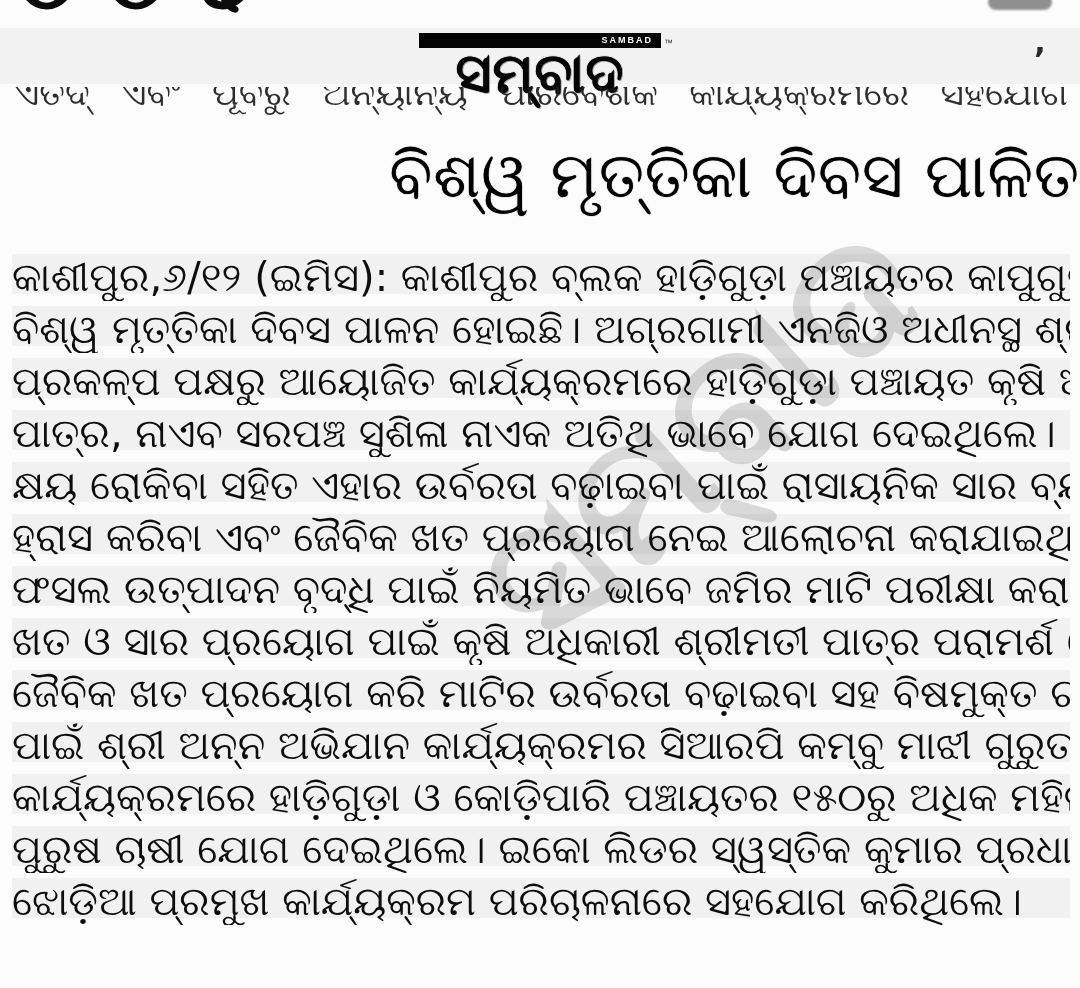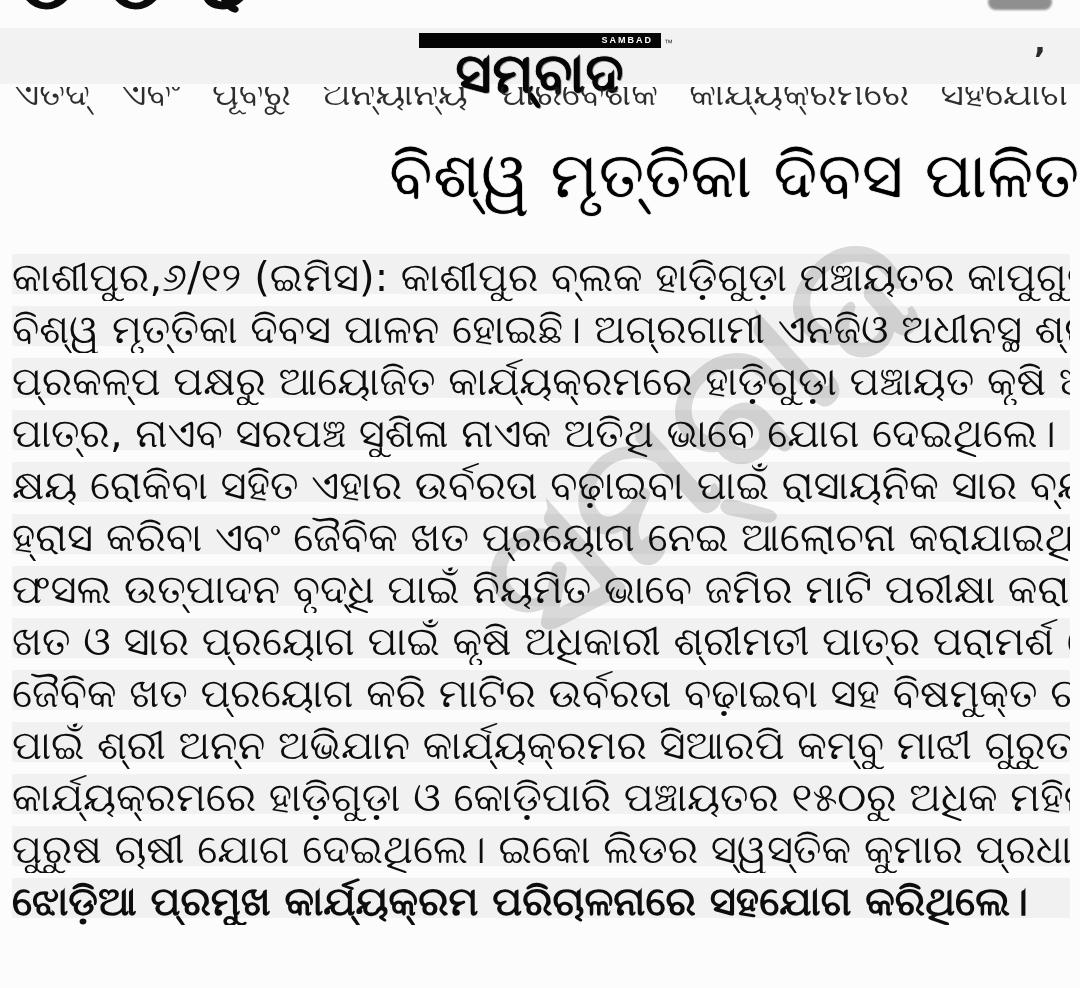--- a/index.html
+++ b/index.html
@@ -85,21 +85,21 @@
     position:absolute;top:254px;left:12px;right:10px;z-index:2;
   }
   .body-line{
     font-size:40px;line-height:47px;height:47px;margin-bottom:5px;
     font-weight:500;color:#0d0d0d;white-space:nowrap;
     text-align:justify;text-align-last:justify;
     background:linear-gradient(to bottom, rgba(0,0,0,0.045) 0 86%, rgba(0,0,0,0) 86%);
     overflow:hidden;
   }
   .body-line.last{
-    text-align:left;text-align-last:left;font-weight:bold;
+    text-align:left;text-align-last:left;
   }
   
   .footer{
     position:absolute;top:942px;right:28px;z-index:2;
     font-family:"Liberation Sans",sans-serif;
     font-size:27px;color:#2e2e2e;letter-spacing:.5px;
   }
   .footer sup{font-size:18px;vertical-align:14px;margin-left:10px;color:#222;}
 </style>
 </head>

